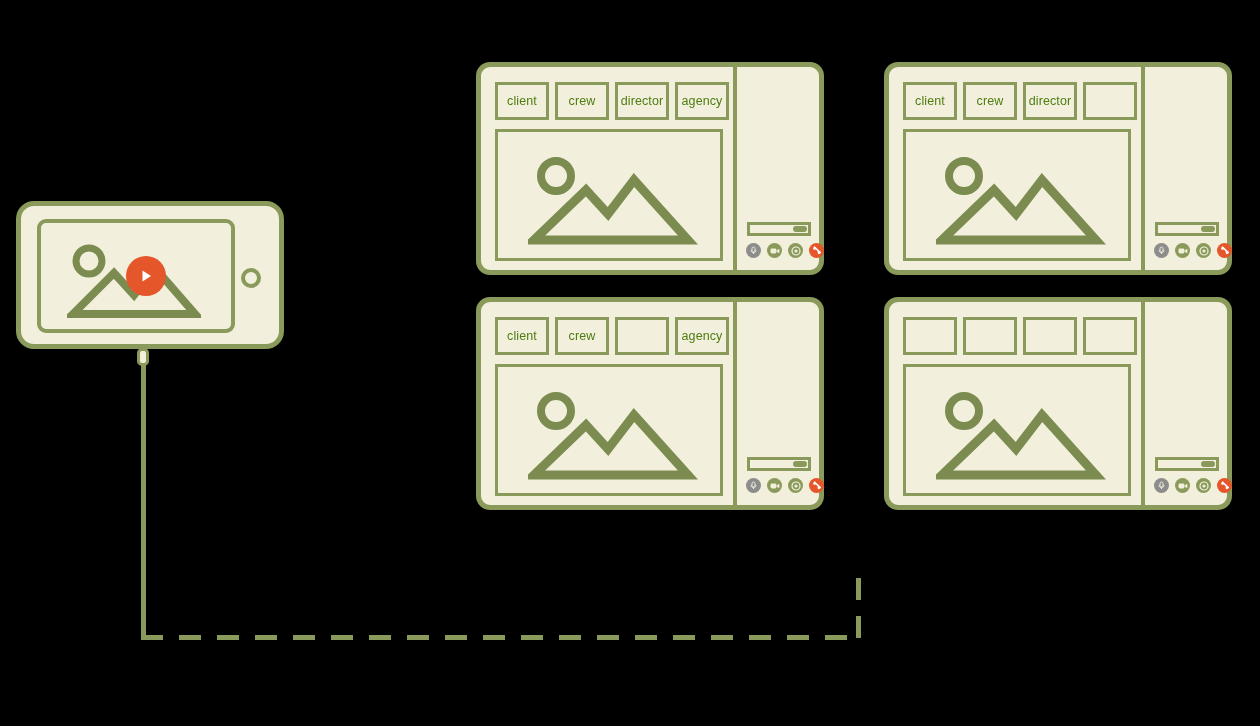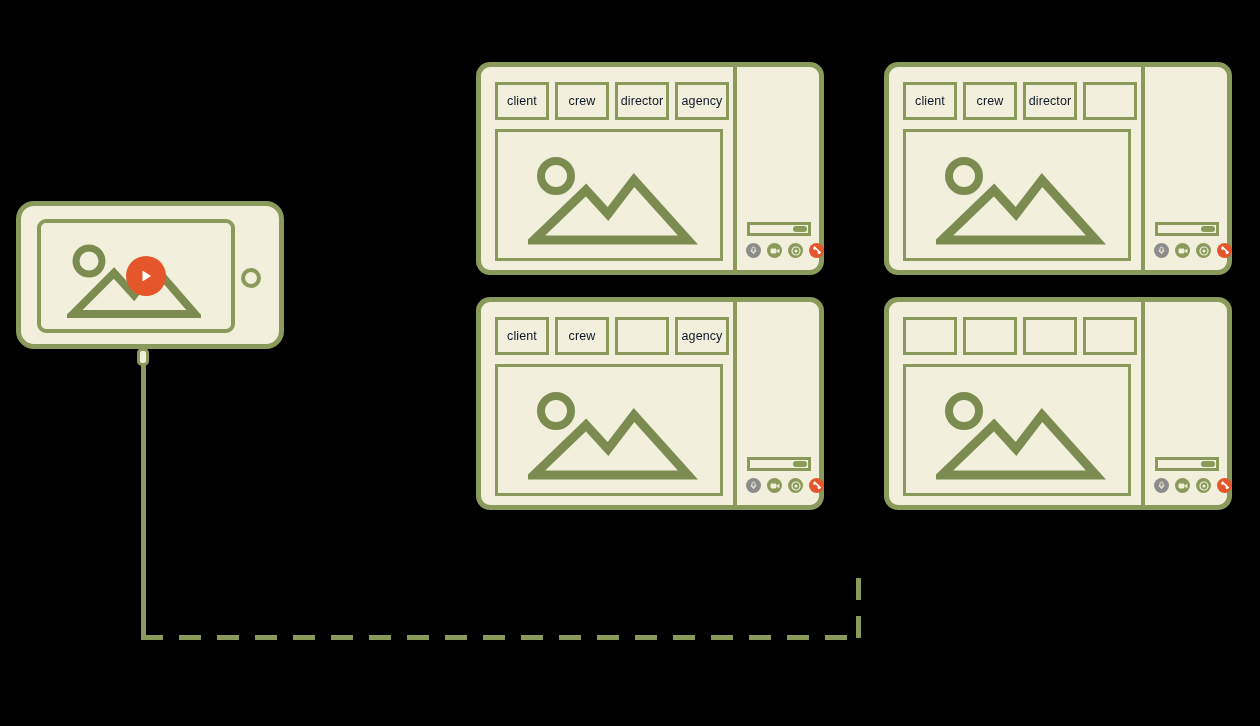--- a/index.html
+++ b/index.html
@@ -145,21 +145,21 @@
   }
   .tab {
     width: 54px;
     height: 38px;
     border: 3px solid #8a9a5b;
     background: #f2f0dc;
     display: flex;
     align-items: center;
     justify-content: center;
     font-size: 12.5px;
-    color: #0f172a;
+    color: #4d7c0f;
     letter-spacing: .1px;
     line-height: 1;
     white-space: nowrap;
   }
 
   .stage-box {
     position: absolute;
     left: 14px;
     top: 62px;
     width: 228px;

